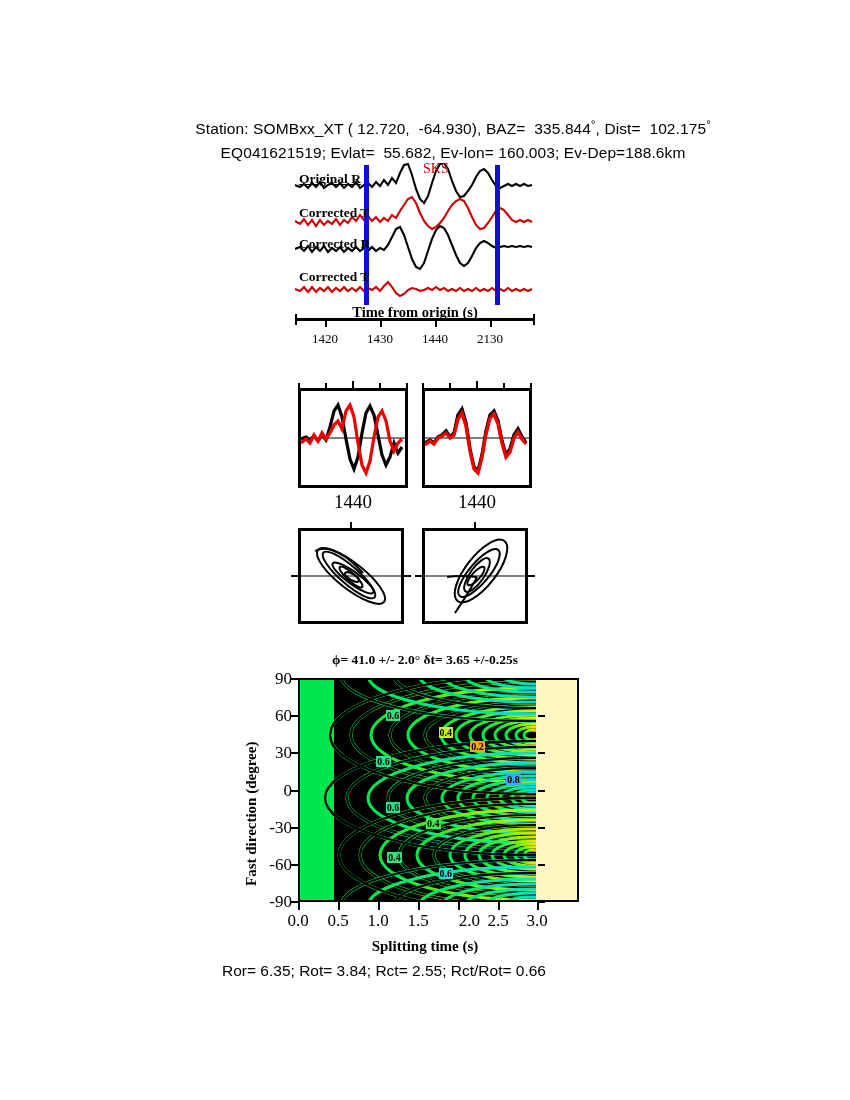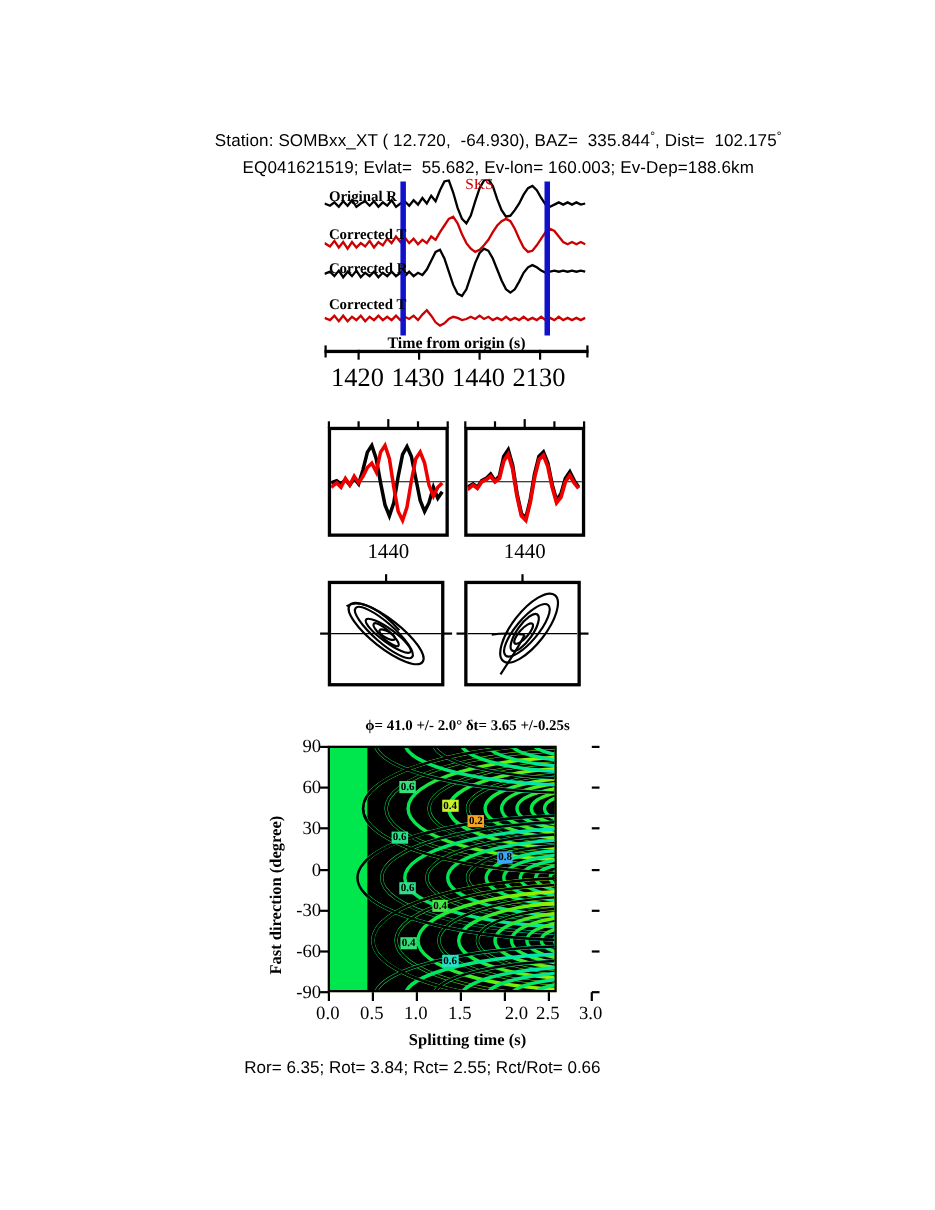--- a/index.html
+++ b/index.html
@@ -24,32 +24,32 @@
          font-family:"Liberation Serif", serif;white-space:nowrap;}
   .sks{position:absolute;font-size:14px;color:#cc0000;
        font-family:"Liberation Serif", serif;font-weight:normal;}
 
   .taxis{position:absolute;left:295px;top:306px;width:240px;height:48px;}
   .taxis .line{position:absolute;left:0;top:12px;width:240px;height:3px;background:#000;}
   .taxis .tick{position:absolute;top:12px;width:2px;height:9px;background:#000;}
   .taxis .endtick{position:absolute;top:8px;width:2px;height:11px;background:#000;}
   .tlabel{position:absolute;top:-2px;width:240px;text-align:center;
           font-size:14.5px;font-weight:bold;font-family:"Liberation Serif", serif;}
-  .tnum{position:absolute;top:25px;font-size:24px;text-align:center;
+  .tnum{position:absolute;top:25px;font-size:13px;text-align:center;
         font-family:"Liberation Serif", serif;}
 
   
   .box{position:absolute;border:3px solid #000;background:#fff;box-sizing:border-box;}
   .boxtick{position:absolute;background:#000;}
   .boxnum{position:absolute;font-size:19px;text-align:center;
           font-family:"Liberation Serif", serif;}
 
   
-  .cplot{position:absolute;left:298px;top:678px;width:208px;height:224px;
-         border:2px solid #000;box-sizing:border-box;background:#4d7c0f;overflow:hidden;}
+  .cplot{position:absolute;left:298px;top:678px;width:281px;height:224px;
+         border:2px solid #000;box-sizing:border-box;background:#fef9c3;overflow:hidden;}
   .ptitle{position:absolute;left:0;top:652px;width:850px;text-align:center;
           font-size:13.5px;font-weight:bold;font-family:"Liberation Serif", serif;}
   .ylab{position:absolute;font-size:15px;font-weight:bold;
         font-family:"Liberation Serif", serif;
         transform:rotate(-90deg);transform-origin:left top;white-space:nowrap;}
   .xlab{position:absolute;left:0;top:938px;width:850px;text-align:center;
         font-size:15px;font-weight:bold;font-family:"Liberation Serif", serif;}
   .ytick{position:absolute;font-size:17px;text-align:right;
          font-family:"Liberation Serif", serif;white-space:nowrap;}
   .xtick{position:absolute;font-size:17px;text-align:center;
@@ -91,21 +91,21 @@
       <polyline fill="none" stroke="#cc0000" stroke-width="2.1" points="0,126 5,128 9,124 13,129 17,124 21,129 25,125 29,128 33,124 37,129 41,125 45,128 49,124 53,128 57,125
                 61,128 65,124 69,128 73,125 77,127 81,124 85,128 89,123 93,119 97,124 101,130 105,133 109,131 113,127
                 117,125 121,126 125,128 129,127 133,125 137,127 141,124 145,127 149,125 153,128 157,126 161,128 165,125
                 169,128 173,126 177,128 181,125 185,128 189,126 193,128 197,125 201,128 205,126 209,128 213,125 217,128
                 221,126 225,128 229,126 233,128 237,126"></polyline>
 
       <rect x="69" y="2" width="5" height="140" fill="#1111cc"></rect>
       <rect x="200" y="2" width="5" height="140" fill="#1111cc"></rect>
     </svg>
 
-    <div class="trlab" style="left:4px;  top:8px;">Original R</div>
+    <div class="trlab" style="left:4px;  top:8px;text-decoration:underline;">Original R</div>
     <div class="trlab" style="left:4px;  top:42px;">Corrected T</div>
     <div class="trlab" style="left:4px;  top:73px;">Corrected R</div>
     <div class="trlab" style="left:4px;  top:106px;">Corrected T</div>
     <div class="sks" style="left:128px;top:-2px;">SKS</div>
   </div>
 
   <div class="taxis">
     <div class="line"></div>
     <div class="endtick" style="left:0px;"></div>
     <div class="endtick" style="left:238px;"></div>

